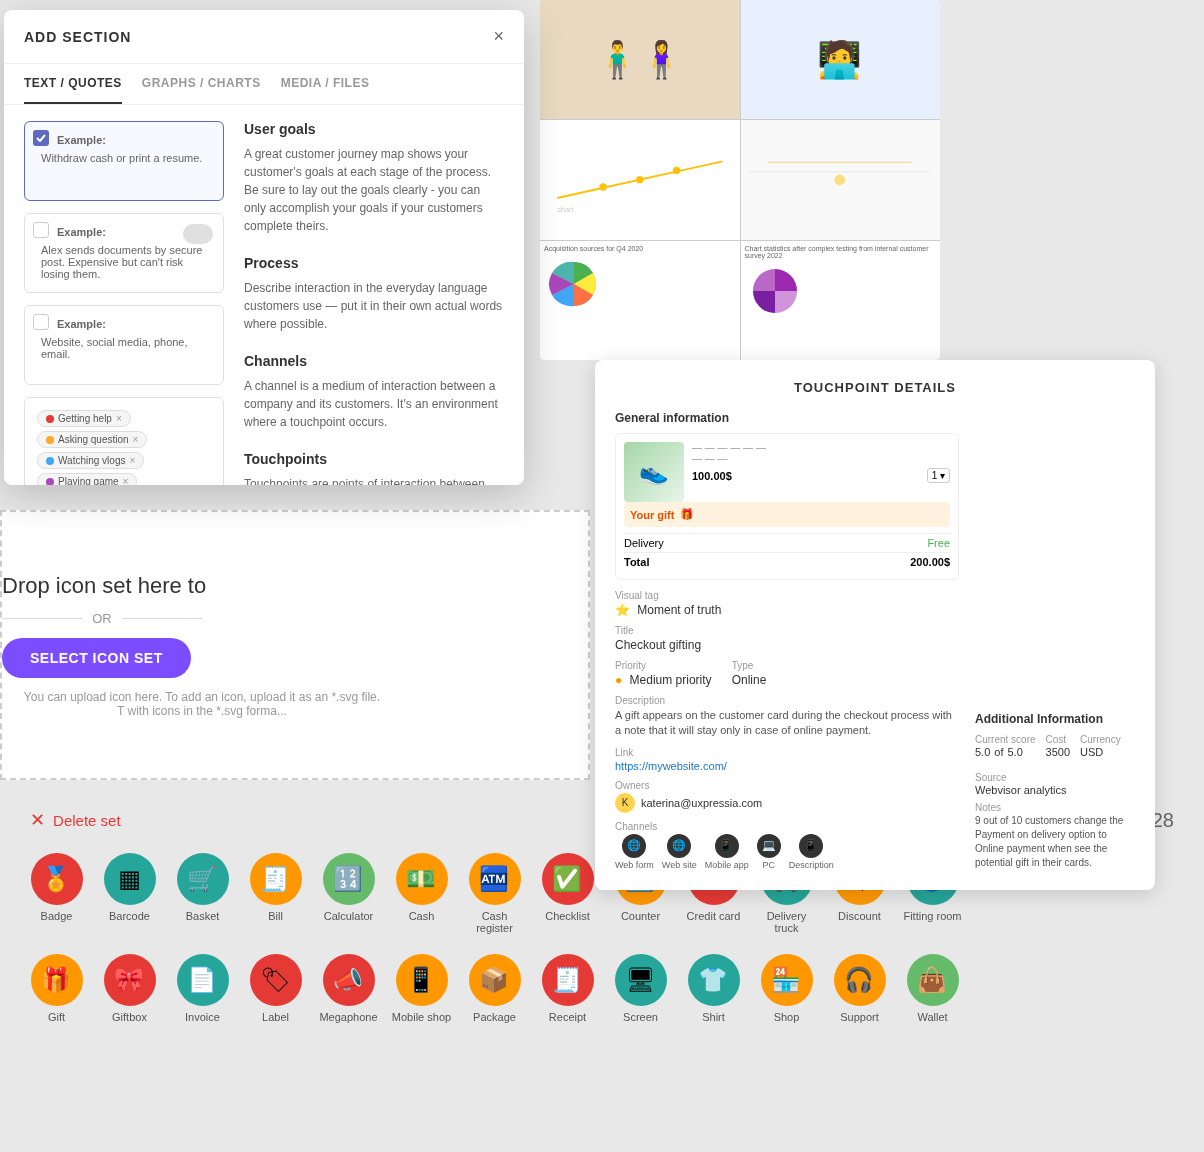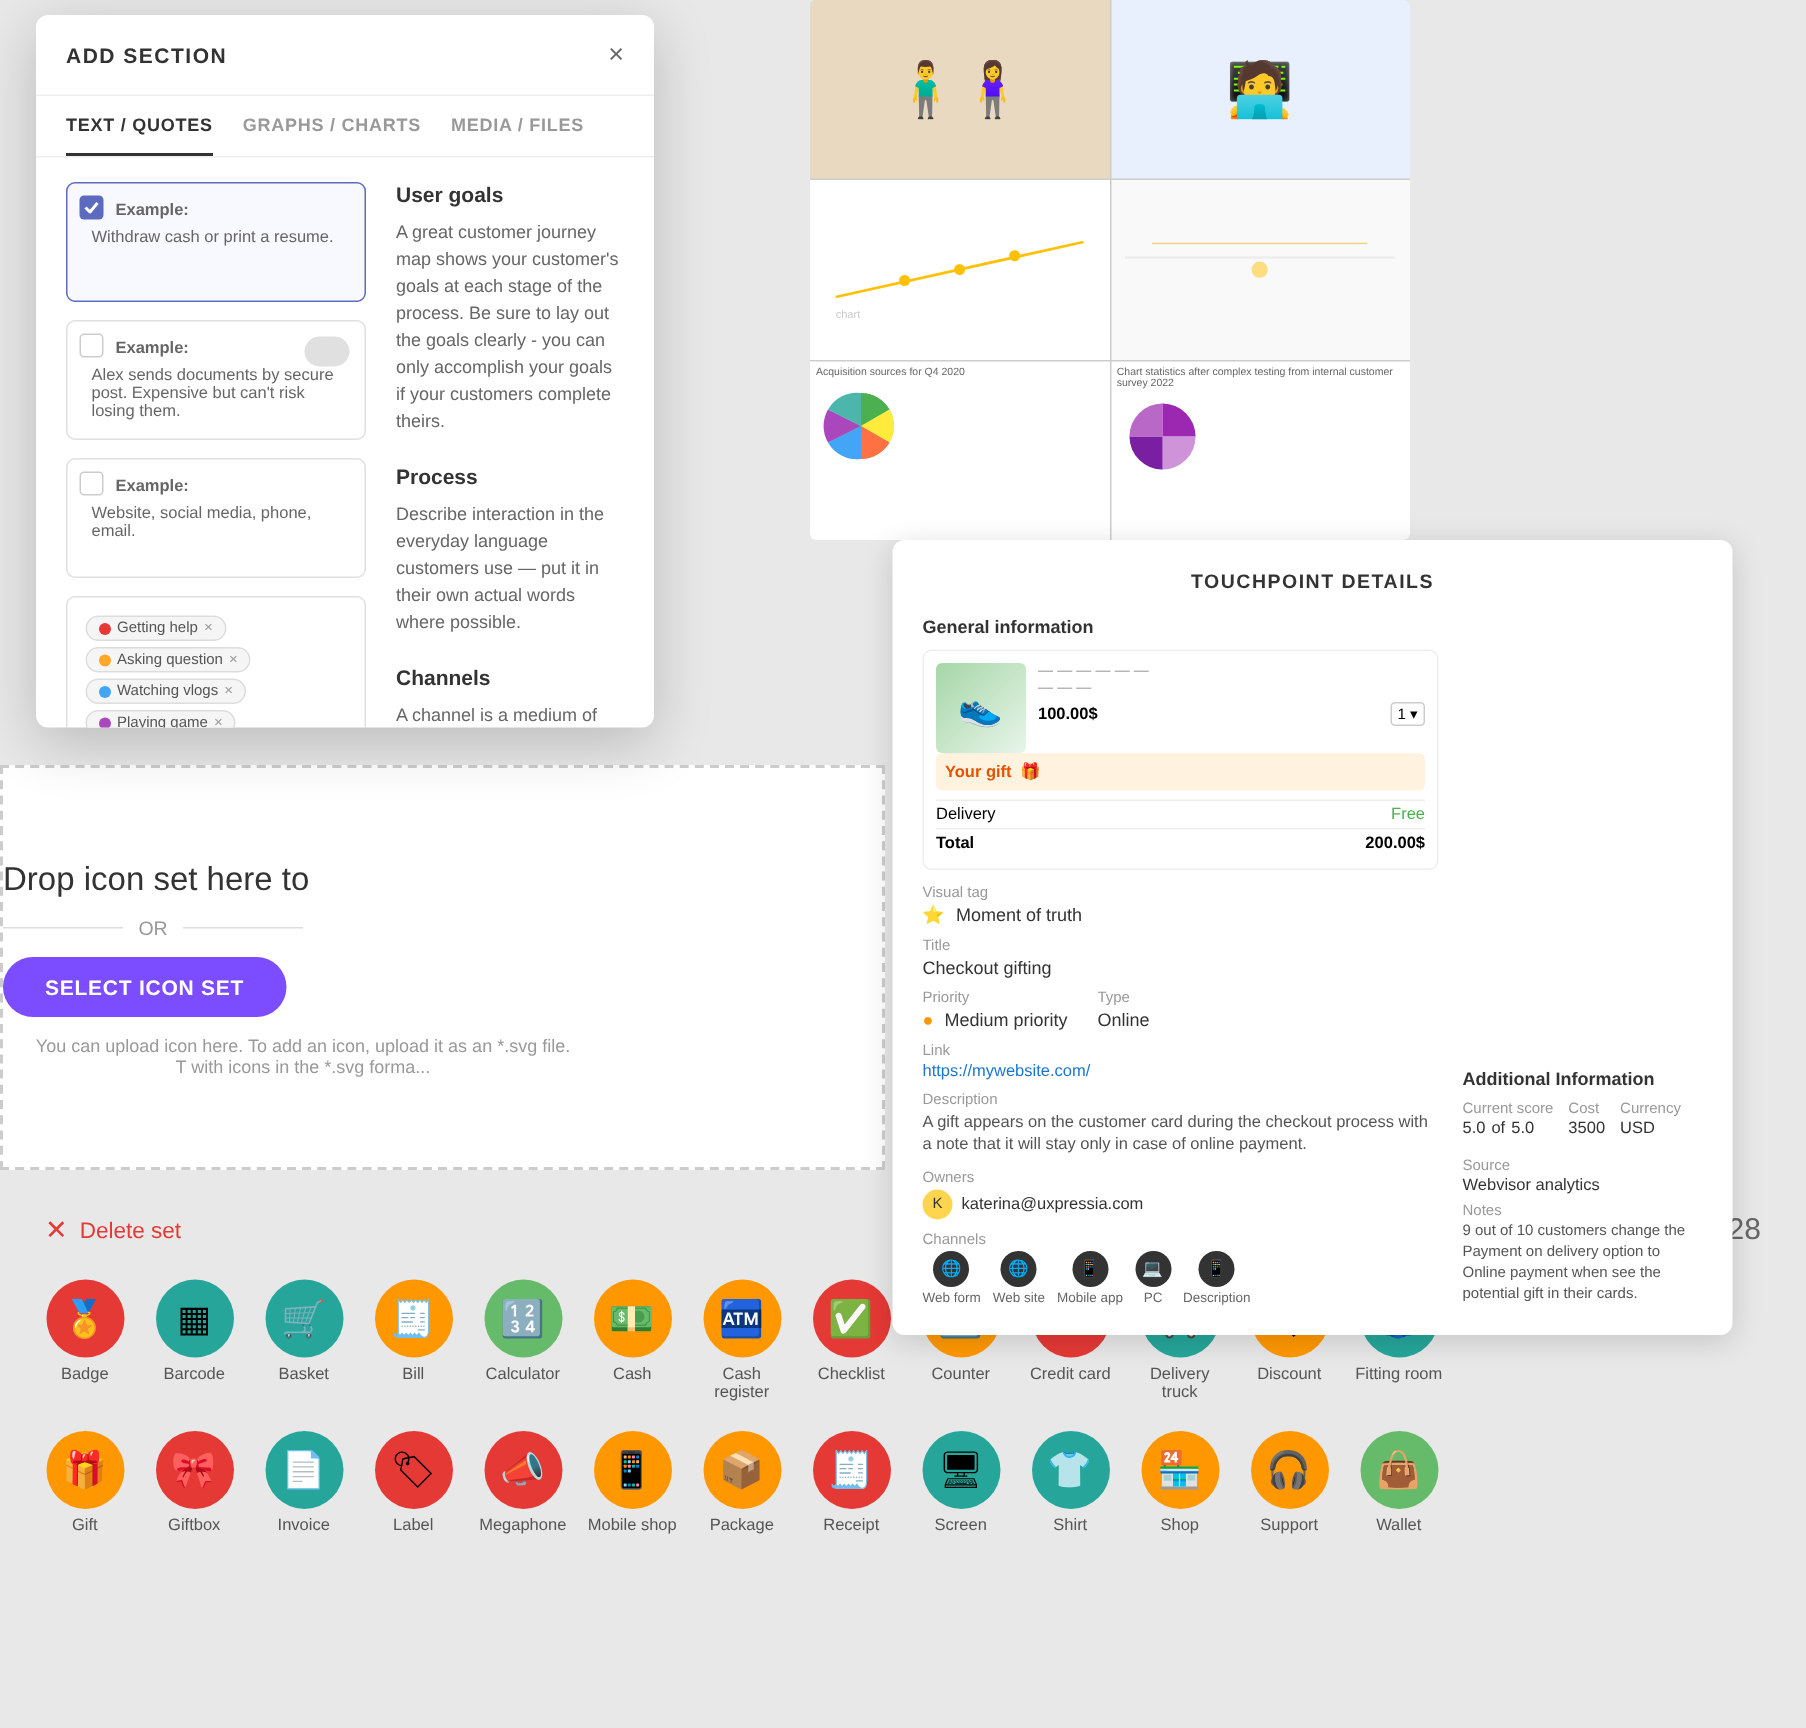--- a/index.html
+++ b/index.html
@@ -132,22 +132,22 @@
       overflow: hidden;
     }
     .icon-label {
       font-size: 11px;
       color: #555;
       text-align: center;
     }
     .modal {
       position: absolute;
       top: 10px;
-      left: 24px;
-      width: 412px;
+      left: 4px;
+      width: 520px;
       background: #fff;
       border-radius: 8px;
       box-shadow: 0 10px 40px rgba(0,0,0,0.2);
       z-index: 200;
       overflow: hidden;
     }
     .modal-header {
       display: flex;
       align-items: center;
       justify-content: space-between;
@@ -800,27 +800,27 @@
             <span>Medium priority</span>
           </div>
         </div>
         <div>
           <div class="tp-field-label">Type</div>
           <div class="tp-field-value">Online</div>
         </div>
       </div>
 
       <div>
+        <div class="tp-field-label">Description</div>
+        <div class="tp-desc">A gift appears on the customer card during the checkout process with a note that it will stay only in case of online payment.</div>
+      </div>
+
+      <div>
         <div class="tp-field-label">Link</div>
         <a class="tp-link" href="#">https://mywebsite.com/</a>
-      </div>
-
-      <div>
-        <div class="tp-field-label">Description</div>
-        <div class="tp-desc">A gift appears on the customer card during the checkout process with a note that it will stay only in case of online payment.</div>
       </div>
 
       <div>
         <div class="tp-field-label">Owners</div>
         <div class="tp-owner">
           <div class="tp-avatar">K</div>
           <span>katerina@uxpressia.com</span>
         </div>
       </div>
 

